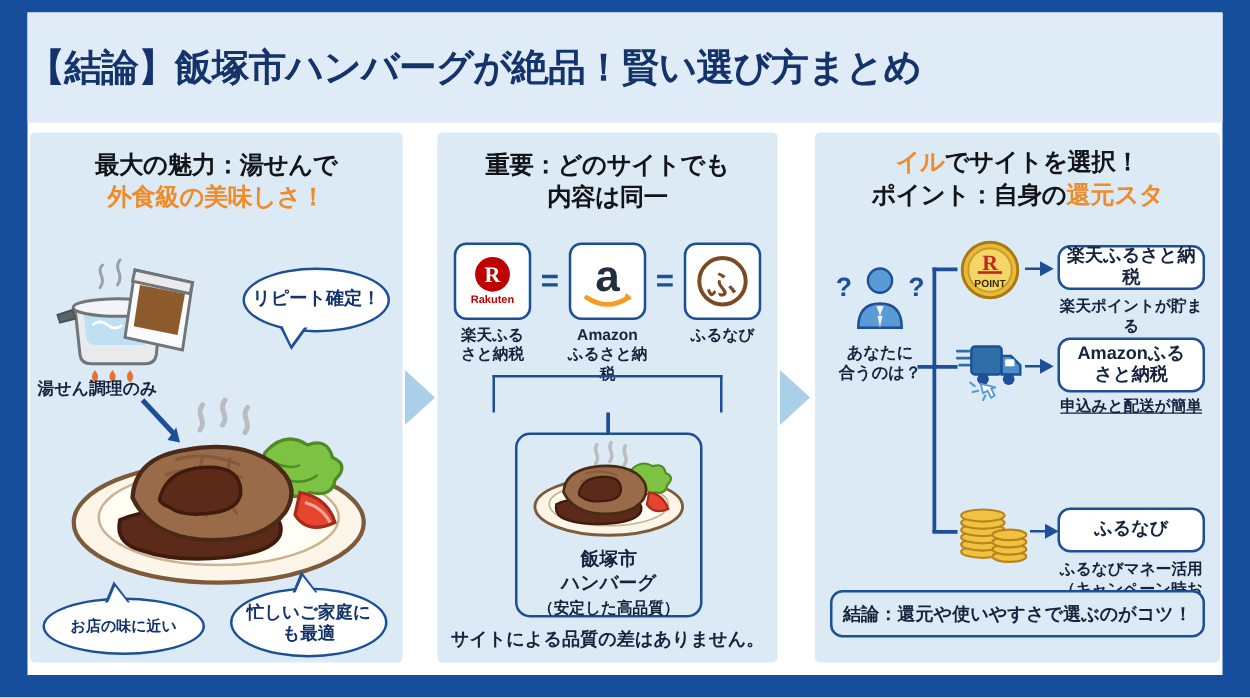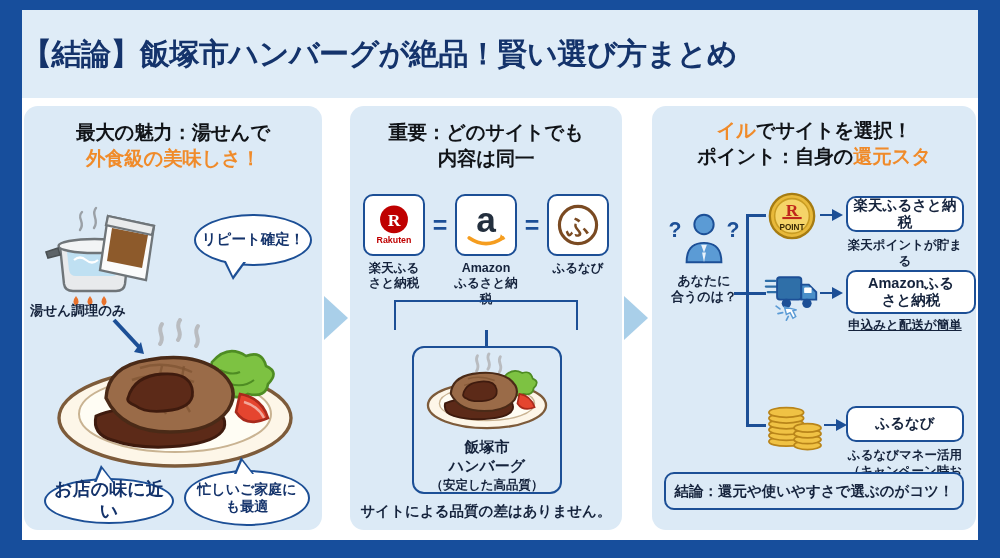--- a/index.html
+++ b/index.html
@@ -35,21 +35,21 @@
   }
   
   .panels {
     position: absolute;
     left: 0; top: 96px; width: 956px; height: 428px;
   }
   .panel {
     position: absolute;
     top: 0; height: 424px;
     background: #dceaf6;
-    border-radius: 14px;
+    border-radius: 4px;
   }
   .panel-left   { left: 2px;   width: 298px; }
   .panel-mid    { left: 328px; width: 272px; }
   .panel-right  { left: 630px; width: 324px; }
 
   .flow-arrow {
     position: absolute;
     top: 190px;
     width: 0; height: 0;
     border-top: 22px solid transparent;
@@ -110,22 +110,22 @@
     border-top: 15px solid #ffffff;
     z-index: 2;
   }
   .arrow-to-plate {
     position: absolute; left: 86px; top: 212px;
     width: 46px; height: 46px;
   }
   .plate-left { position: absolute; left: 20px; top: 212px; width: 262px; height: 158px; }
 
   .bubble-b1 {
-    position: absolute; left: 20px; top: 372px;
-    width: 130px; height: 46px; font-size: 18px;
+    position: absolute; left: 10px; top: 372px;
+    width: 130px; height: 46px; font-size: 12px;
   }
   .bubble-b2 {
     position: absolute; left: 160px; top: 364px;
     width: 126px; height: 56px; font-size: 14px;
   }
   .bubble-b1::after, .bubble-b2::after {
     content: ""; position: absolute;
     left: 48px; top: -15px;
     width: 0; height: 0;
     border-left: 7px solid transparent;
@@ -489,21 +489,21 @@
             <rect x="43" y="21" width="8" height="6" rx="1" fill="#ffffff"></rect>
             <circle cx="24" cy="38" r="5" fill="#1c4f96"></circle>
             <circle cx="46" cy="38" r="5" fill="#1c4f96"></circle>
 
             <path d="M22 42 l2 8 l4 -2 l3 6 l3 -2 l-3 -6 l4 -1 Z" fill="#ffffff" stroke="#5b9bd5" stroke-width="1.6"></path>
             <path d="M17 44 l-4 -3 M20 48 l-5 1 M26 52 l-2 4" stroke="#5b9bd5" stroke-width="1.8" stroke-linecap="round"></path>
           </svg>
         </div>
         <div class="mini-arrow-tail" style="left:168px; top:186px;"></div>
         <div class="mini-arrow" style="left:180px; top:181px;"></div>
-        <div class="site-box" style="left:194px; top:164px; width:130px; height:44px;">Amazonふる
+        <div class="site-box" style="left:194px; top:164px; width:118px; height:44px;">Amazonふる
 さと納税</div>
         <div class="site-note" style="left:194px; top:212px; width:118px;text-decoration:underline;">申込みと配送が簡単</div>
 
         <div class="row-icon" style="left:112px; top:290px; width:60px; height:58px;">
           <svg viewBox="0 0 60 58" width="58" height="56">
             <g stroke="#b9851a" stroke-width="1.8" fill="#f0c244">
               <ellipse cx="22" cy="46" rx="18" ry="5"></ellipse>
               <ellipse cx="22" cy="40" rx="18" ry="5"></ellipse>
               <ellipse cx="22" cy="34" rx="18" ry="5"></ellipse>
               <ellipse cx="22" cy="28" rx="18" ry="5"></ellipse>

